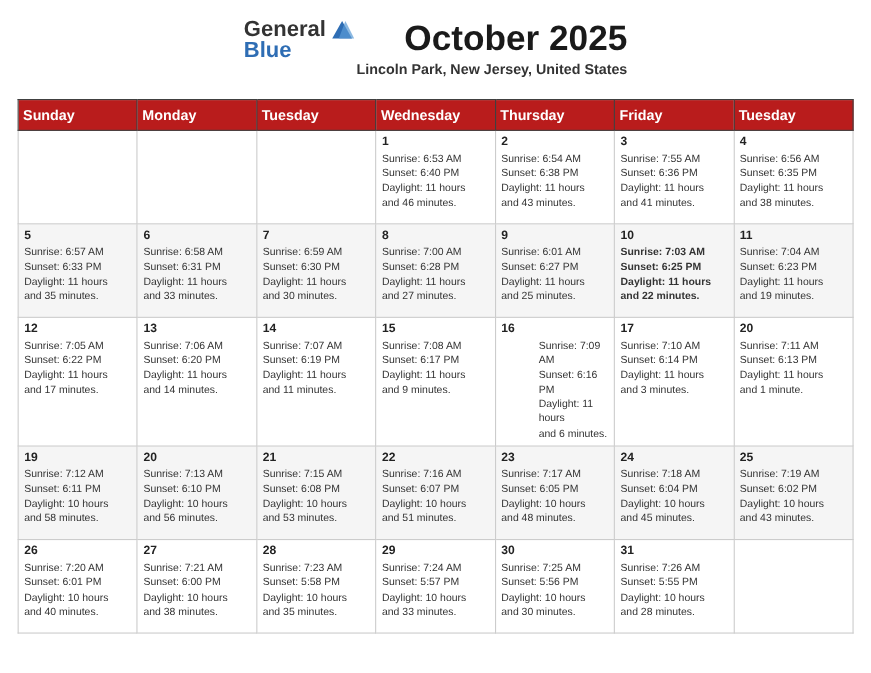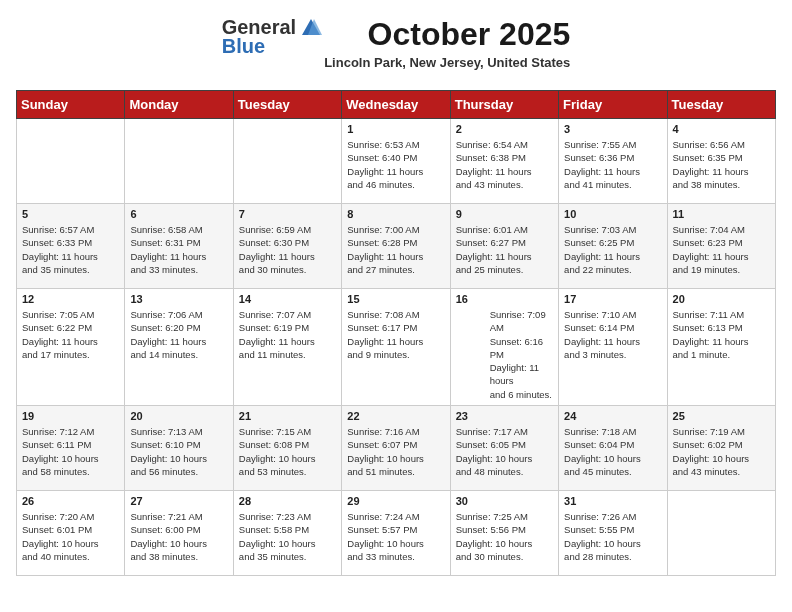--- a/index.html
+++ b/index.html
@@ -182,21 +182,21 @@
         </td>
         <td>
           <span class="day-num">9</span>
           <div class="day-info" style="white-space: pre-line;">Sunrise: 6:01 AM
 Sunset: 6:27 PM
 Daylight: 11 hours
 and 25 minutes.</div>
         </td>
         <td>
           <span class="day-num">10</span>
-          <div class="day-info" style="white-space: pre-line;">Sunrise: 7:03 AM
+          <div class="day-info" style="white-space: pre-line; font-weight: bold;">Sunrise: 7:03 AM
 Sunset: 6:25 PM
 Daylight: 11 hours
 and 22 minutes.</div>
         </td>
         <td>
           <span class="day-num">11</span>
           <div class="day-info" style="white-space: pre-line;">Sunrise: 7:04 AM
 Sunset: 6:23 PM
 Daylight: 11 hours
 and 19 minutes.</div>

